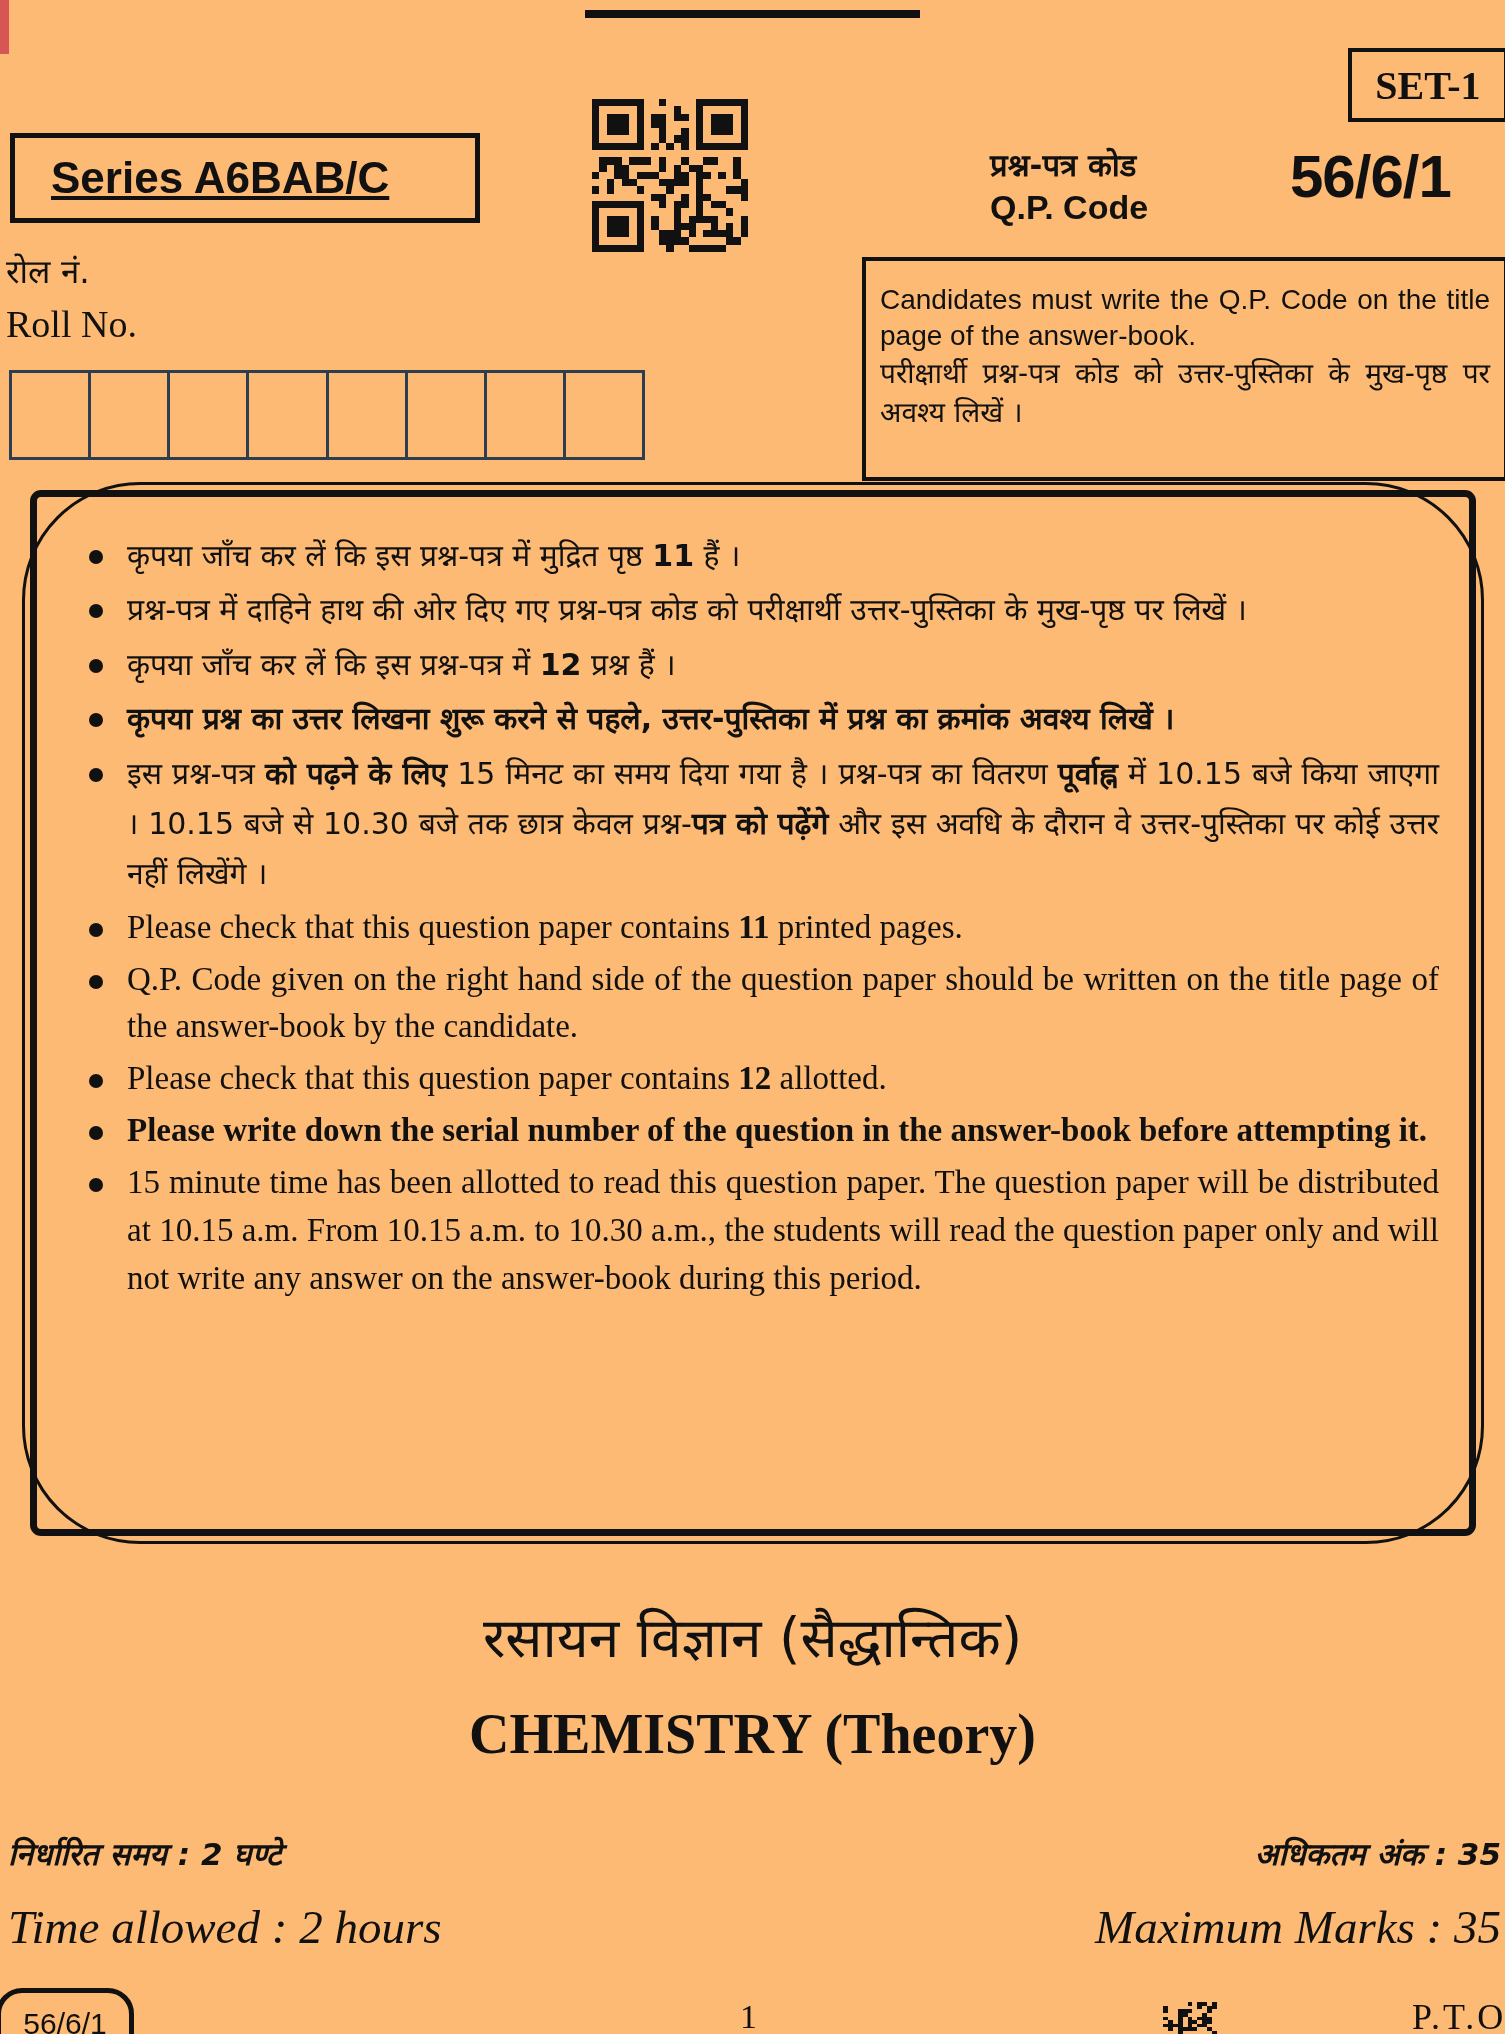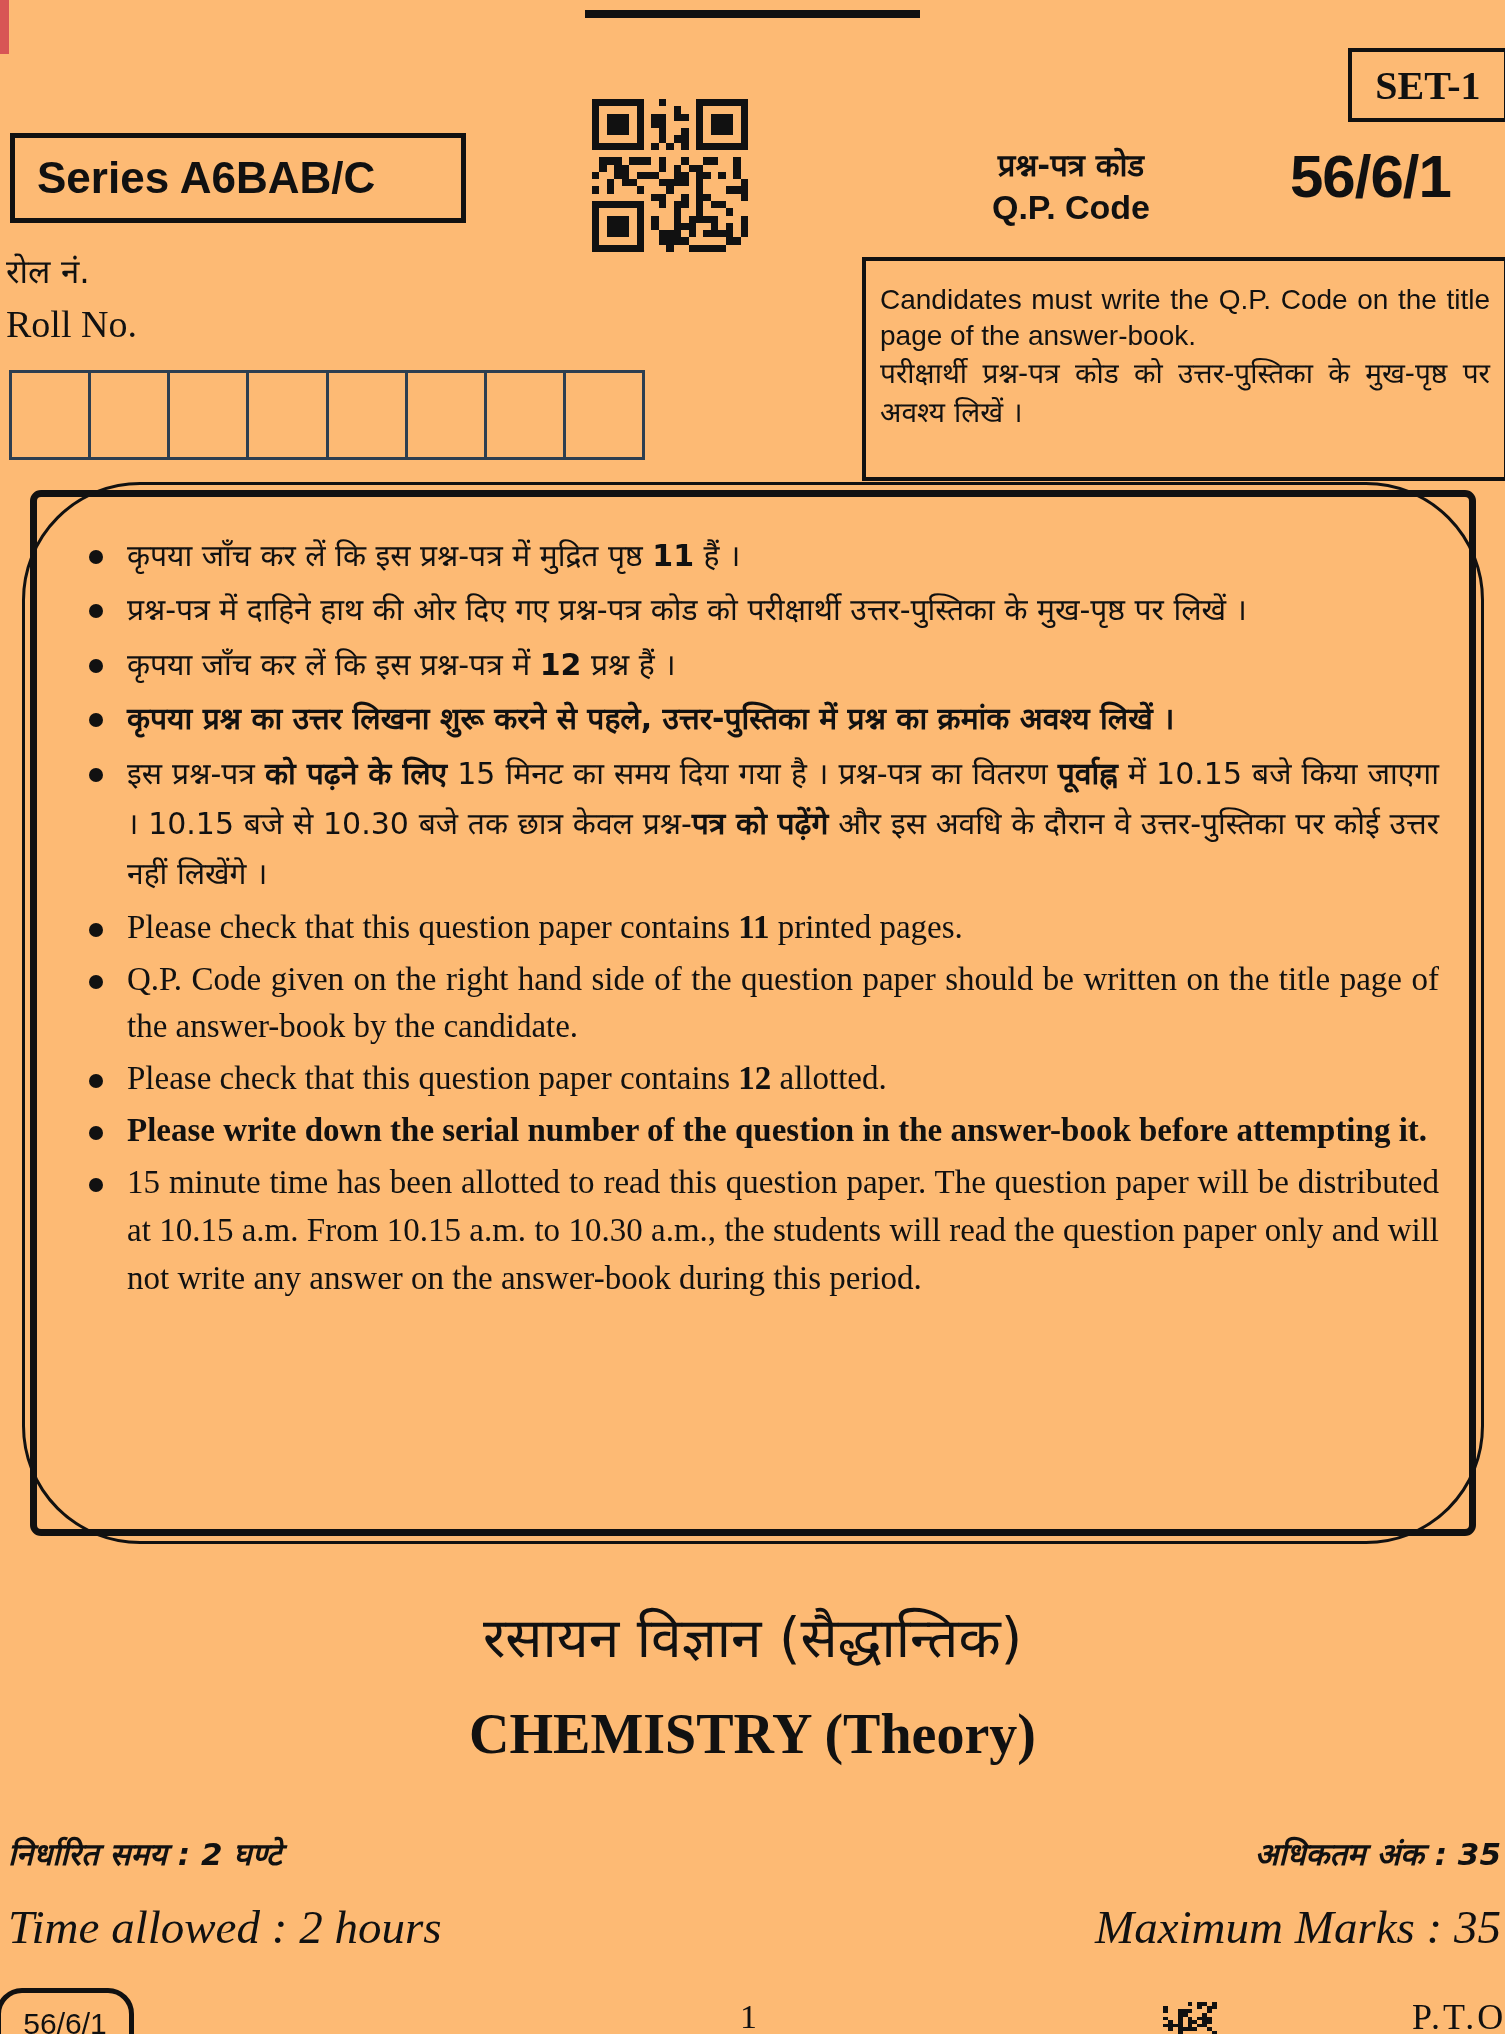--- a/index.html
+++ b/index.html
@@ -11,29 +11,29 @@
   #red-mark{left:0;top:0;width:9px;height:54px;background:#d85555;}
   #top-rule{left:585px;top:10px;width:335px;height:8px;background:#111;}
 
   
   #set-box{left:1348px;top:48px;width:152px;height:66px;border:4px solid #111;
            display:flex;align-items:center;justify-content:center;
            font-weight:bold;font-size:40px;font-family:"Liberation Serif",serif;}
 
   
   #series-box{left:10px;top:133px;width:424px;height:80px;border:5px solid #111;
-              display:flex;align-items:center;padding-left:22px;box-sizing:content-box;
-              font-family:"Liberation Sans","DejaVu Sans",sans-serif;font-weight:bold;font-size:44px;}
+              display:flex;align-items:center;padding-left:36px;box-sizing:content-box;
+              font-family:"Liberation Sans","DejaVu Sans",sans-serif;font-weight:bold;font-size:44px;text-decoration:underline;}
 
   
   #qr-main{left:592px;top:99px;width:156px;height:153px;}
   #qr-main svg{width:100%;height:100%;}
 
   
-  #qp-labels{left:931px;top:148px;width:280px;text-align:center;line-height:1.15;}
+  #qp-labels{left:990px;top:148px;width:280px;text-align:left;line-height:1.15;}
   #qp-label-hi{font-family:"DejaVu Sans",sans-serif;font-weight:bold;font-size:31px;}
   #qp-label-en{font-family:"Liberation Sans","DejaVu Sans",sans-serif;font-weight:bold;font-size:34px;margin-top:4px;}
   #qp-value{left:1290px;top:142px;width:215px;font-family:"Liberation Sans","DejaVu Sans",sans-serif;
             font-weight:bold;font-size:60px;letter-spacing:-1px;}
 
   
   #roll-hi{left:6px;top:248px;font-family:"DejaVu Sans",sans-serif;font-size:33px;}
   #roll-en{left:6px;top:302px;font-size:38px;}
 
   

